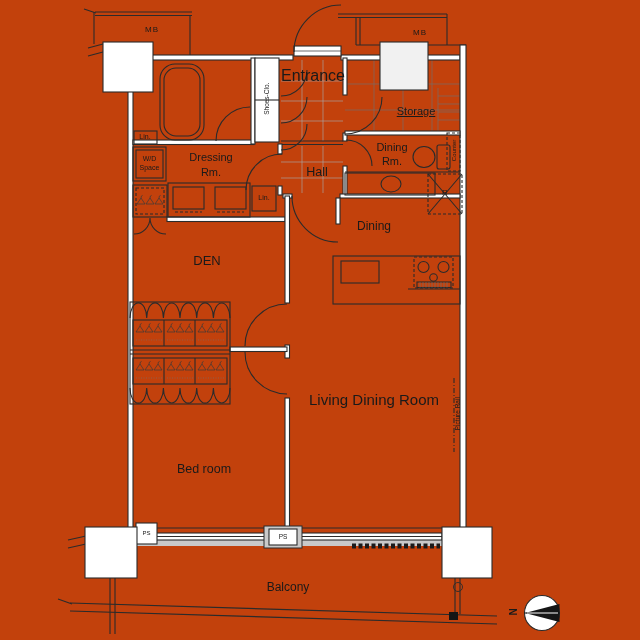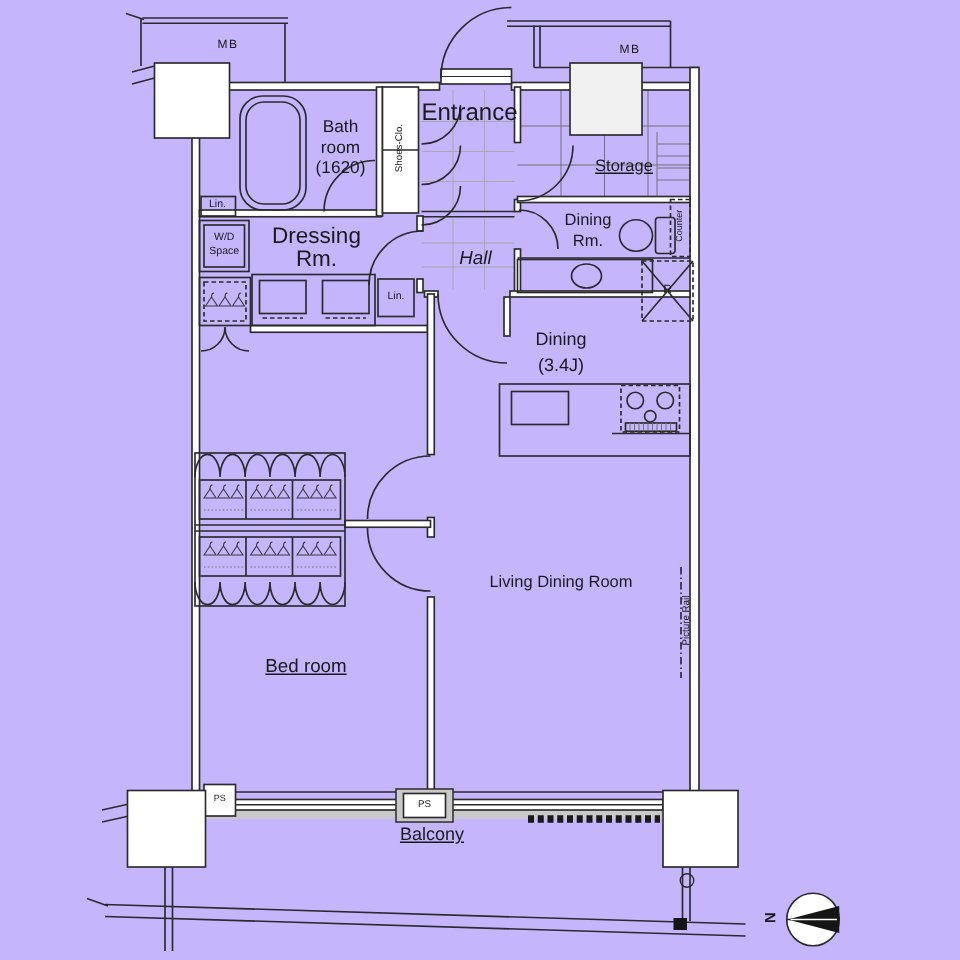--- a/index.html
+++ b/index.html
@@ -1,16 +1,16 @@
 <!DOCTYPE html>
 <html><head>
 <meta charset="utf-8">
 <style>
   html,body{margin:0;padding:0;background:#fff;}
-  #canvas{position:relative;width:640px;height:640px;background:#c4b5fd;overflow:hidden;
+  #canvas{position:relative;width:640px;height:640px;background:#c2410c;overflow:hidden;
           font-family:"Liberation Sans",sans-serif;color:#1a1a1a;}
   #canvas svg{position:absolute;left:0;top:0;}
   .lbl{position:absolute;text-align:center;color:#1a1a1a;line-height:1.15;white-space:nowrap;}
   .rot-ccw{transform:rotate(-90deg);}
   .rot-cw{transform:rotate(90deg);}
   
   .ln{stroke:#2b2b2b;stroke-width:1.1;fill:none;}
   .w{fill:#fff;stroke:#2b2b2b;stroke-width:1.1;}
   .tl{stroke:#a8a8a8;stroke-width:0.65;fill:none;}
   .sh{stroke:#6f6f6f;stroke-width:0.65;fill:none;}
@@ -229,25 +229,20 @@
     <circle class="w" cx="542" cy="613" r="17.5" stroke-width="1.3"></circle>
     <path class="ln" d="M524.5 613 H559.5" stroke-width="0.9"></path>
     <path class="blk" d="M525 613 L559.5 604 L559.5 622 Z"></path>
     <path d="M527 613 L558 613" stroke="#ffffff" stroke-width="1" fill="none"></path>
   </g>
 </svg>
 
 <div class="lbl" style="left:132px;top:25px;width:40px;font-size:8px;letter-spacing:1px;">MB</div>
 <div class="lbl" style="left:400px;top:28px;width:40px;font-size:8px;letter-spacing:1px;">MB</div>
 
-<div class="lbl" style="left:192px;top:79px;width:70px;font-size:11.5px;line-height:13.5px;">
-  <div>Bath</div>
-  <div>room</div>
-  <div>(1620)</div>
-</div>
 
 <div class="lbl rot-ccw" style="left:237px;top:95px;width:60px;font-size:6.5px;">Shoes-Clo.</div>
 
 <div class="lbl" style="left:273px;top:67px;width:80px;font-size:16px;">Entrance</div>
 
 <div class="lbl" style="left:376px;top:105px;width:80px;font-size:11px;text-decoration:underline;">Storage</div>
 
 <div class="lbl" style="left:352px;top:140px;width:80px;font-size:11px;line-height:14px;">
   <div>Dining</div>
   <div>Rm.</div>
@@ -257,47 +252,47 @@
 
 <div class="lbl" style="left:435px;top:188px;width:20px;font-size:8px;">R</div>
 
 <div class="lbl" style="left:133px;top:133px;width:24px;font-size:7px;">Lin.</div>
 
 <div class="lbl" style="left:133px;top:154px;width:33px;font-size:7px;line-height:9px;">
   <div>W/D</div>
   <div>Space</div>
 </div>
 
-<div class="lbl" style="left:161px;top:150px;width:100px;font-size:15px;line-height:15px;">
+<div class="lbl" style="left:161px;top:150px;width:100px;font-size:11px;line-height:15px;">
   <div>Dressing</div>
   <div>Rm.</div>
 </div>
 
 <div class="lbl" style="left:252px;top:194px;width:24px;font-size:7px;">Lin.</div>
 
-<div class="lbl" style="left:277px;top:165px;width:80px;font-size:12.5px;font-style:italic;">Hall</div>
+<div class="lbl" style="left:277px;top:165px;width:80px;font-size:12.5px;">Hall</div>
 
 <div class="lbl" style="left:314px;top:218px;width:120px;font-size:12px;line-height:17px;">
   <div>Dining</div>
-  <div>(3.4J)</div>
 </div>
 
 <div class="lbl" style="left:147px;top:252px;width:120px;font-size:13px;line-height:18px;">
-</div>
-
-<div class="lbl" style="left:284px;top:379px;width:180px;font-size:11px;line-height:18px;">
+  <div>DEN</div>
+</div>
+
+<div class="lbl" style="left:284px;top:391px;width:180px;font-size:15px;line-height:18px;">
   <div>Living Dining Room</div>
 </div>
 
 <div class="lbl rot-ccw" style="left:418px;top:410px;width:80px;font-size:6.5px;">Picture Rail</div>
 
-<div class="lbl" style="left:144px;top:435px;width:120px;font-size:12.5px;line-height:18px;text-decoration:underline;">
+<div class="lbl" style="left:144px;top:460px;width:120px;font-size:12.5px;line-height:18px;">
   <div>Bed room</div>
 </div>
 
 <div class="lbl" style="left:136px;top:530px;width:21px;font-size:6px;">PS</div>
 <div class="lbl" style="left:269px;top:533px;width:28px;font-size:6.5px;">PS</div>
 
-<div class="lbl" style="left:248px;top:550px;width:80px;font-size:12px;text-decoration:underline;">Balcony</div>
+<div class="lbl" style="left:248px;top:581px;width:80px;font-size:12px;">Balcony</div>
 
 <div class="lbl rot-cw" style="left:505px;top:606px;width:14px;font-size:10px;font-weight:bold;">N</div>
 
 </div>
 
 </body></html>

